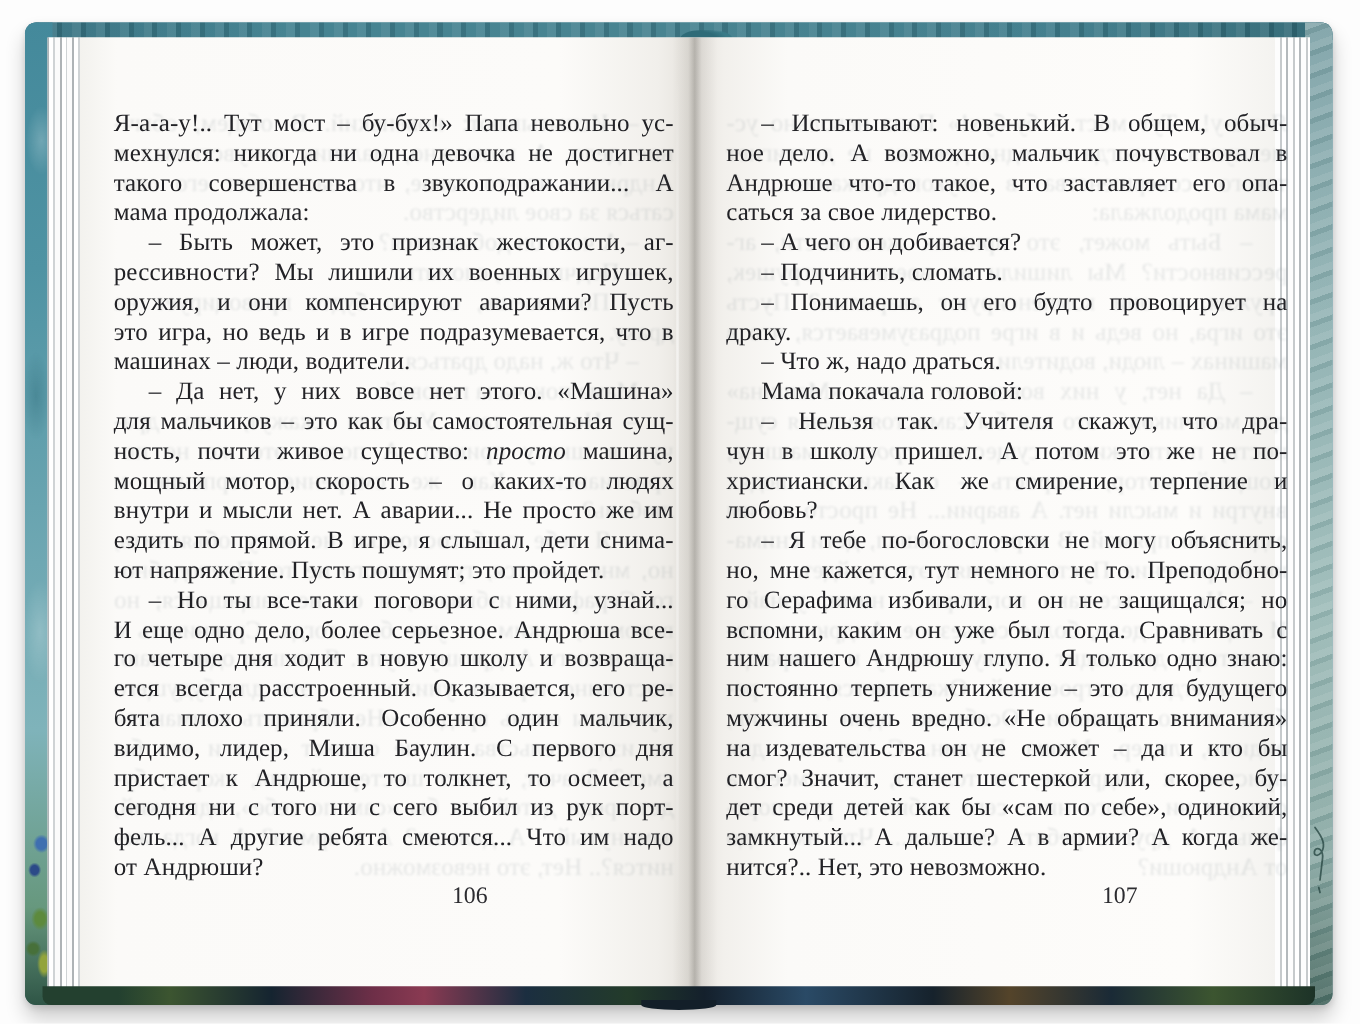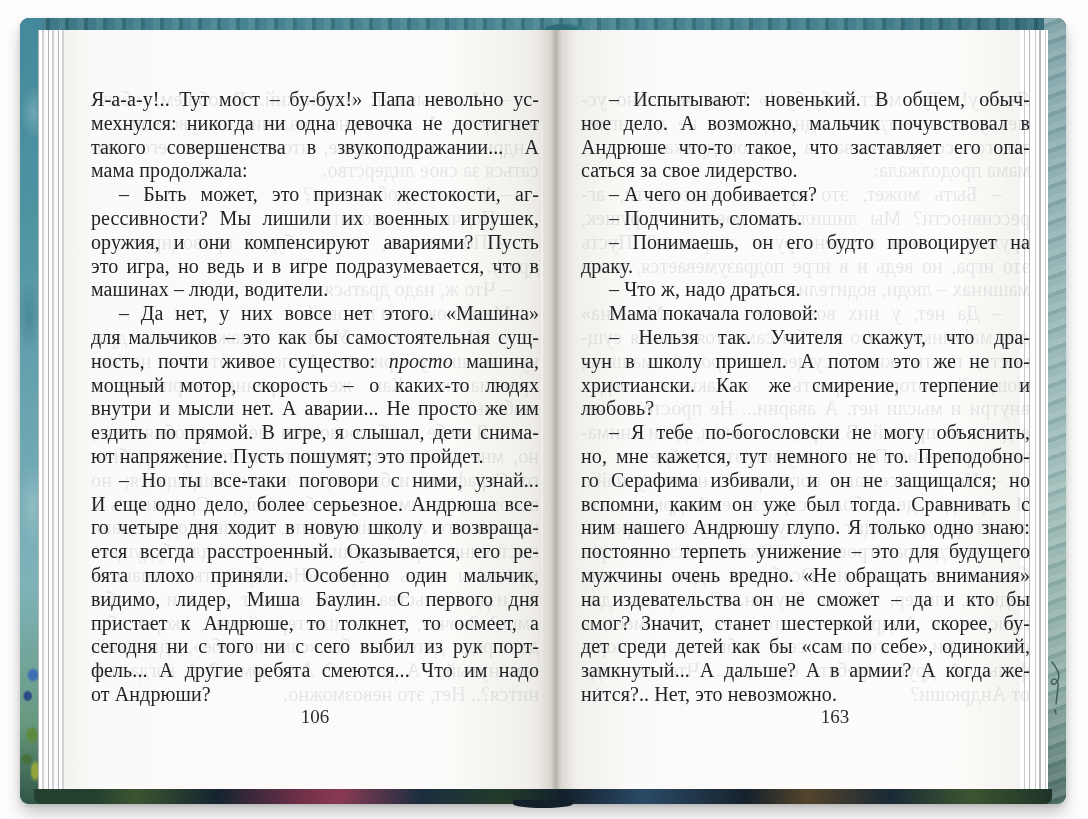--- a/index.html
+++ b/index.html
@@ -58,21 +58,21 @@
   
   .text-block{position:absolute;top:58px;font-size:20px;line-height:23.8px;color:#222226;
         letter-spacing:.1px;}
   .text-block.tl{left:53px;width:448px;}
   .text-block.tr{left:543px;width:449px;}
   .tline{text-align:justify;text-align-last:justify;white-space:nowrap0;}
   .tline.last{text-align-last:left;}
   .tline.indent{text-indent:28px;}
   .ghost{opacity:.13;color:#55656b;transform:scaleX(-1);filter:blur(.7px);z-index:0;}
   .text-main{z-index:1;}
-  .pagenum{position:absolute;top:676px;width:150px;text-align:center;font-size:19px;color:#2c2c30;}
+  .pagenum{position:absolute;top:676px;width:150px;text-align:right;font-size:19px;color:#2c2c30;}
   .pagenum.pl{left:202px;}
   .pagenum.pr{left:722px;}
 </style>
 </head>
 <body>
 
 <div class="scene">
   <div class="book">
     <div class="cover-top">
       <div class="fleck"></div>
@@ -205,20 +205,20 @@
           <div class="tline">постоянно терпеть унижение – это для будущего</div>
           <div class="tline">мужчины очень вредно. «Не обращать внимания»</div>
           <div class="tline">на издевательства он не сможет – да и кто бы</div>
           <div class="tline">смог? Значит, станет шестеркой или, скорее, бу-</div>
           <div class="tline">дет среди детей как бы «сам по себе», одинокий,</div>
           <div class="tline">замкнутый... А дальше? А в армии? А когда же-</div>
           <div class="tline last">нится?.. Нет, это невозможно.</div>
         </div>
 
       <div class="pagenum pl">106</div>
-      <div class="pagenum pr">163</div>
+      <div class="pagenum pr">107</div>
     </div>
 
     <div class="cover-bottom">
       <div class="bulge"></div>
     </div>
   </div>
 </div>
 
 </body></html>

